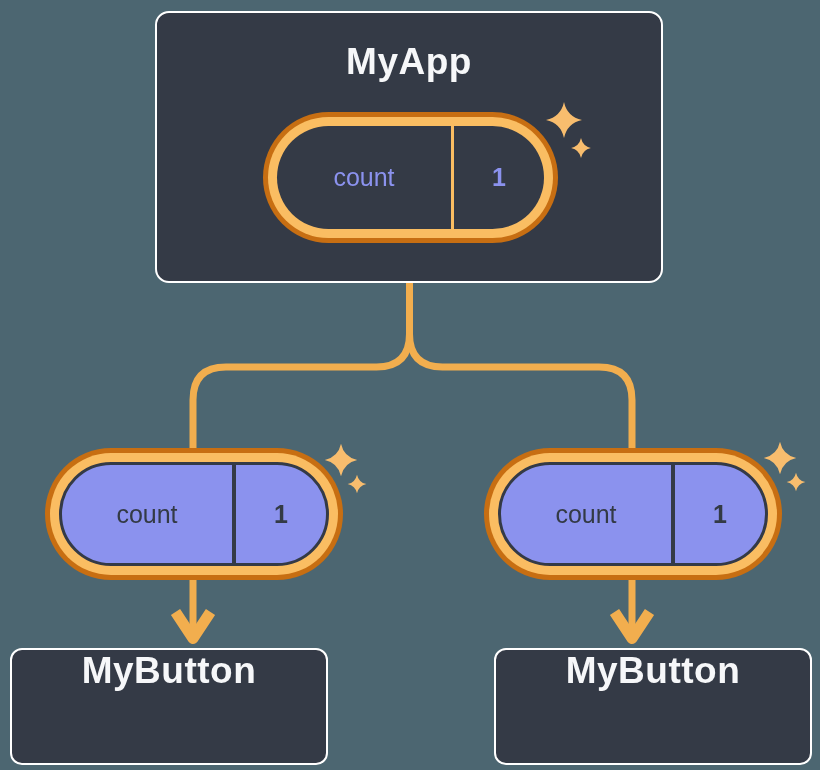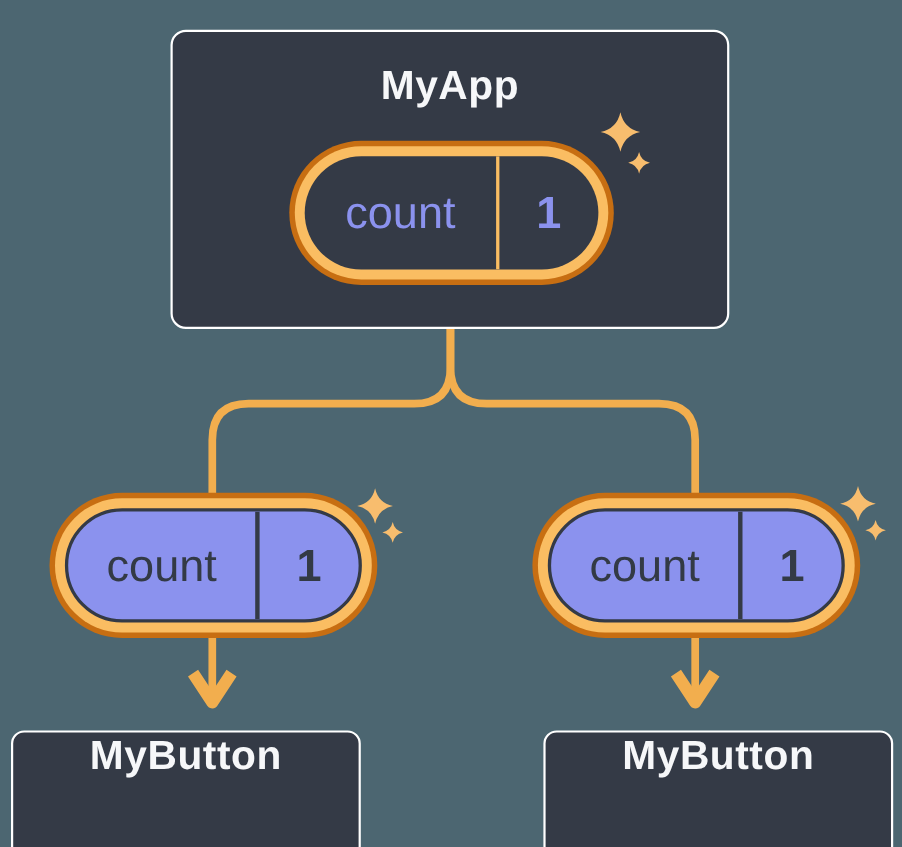--- a/index.html
+++ b/index.html
@@ -23,21 +23,20 @@
   .connectors { z-index: 1; }
   .sparkles   { z-index: 4; }
 
   .node {
     position: absolute;
     background: var(--node-fill, #343A46);
     border: 2px solid var(--node-border, #FFFFFF);
     border-radius: 14px;
     box-sizing: border-box;
     z-index: 2;
-    margin-top: 16px;
   }
   .node-root { left: 155px; top: 11px; width: 508px; height: 272px; }
   .node-child { width: 318px; height: 117px; border-radius: 12px;
                 display: flex; align-items: flex-start; justify-content: center; }
   .node-child-left  { left: 10px;  top: 648px; }
   .node-child-right { left: 494px; top: 648px; }
   .node-title {
     color: var(--node-text, #F6F7F9);
     font-size: 37px;
     font-weight: 600;
@@ -66,21 +65,21 @@
     padding: 9px;
     box-sizing: border-box;
   }
   .pill-body {
     width: 100%; height: 100%;
     border-radius: 999px;
     display: flex;
     align-items: stretch;
     overflow: hidden;
     box-sizing: border-box;
-    font-size: 41px;
+    font-size: 25px;
   }
   .pill-dark .pill-body {
     background: var(--node-fill, #343A46);
     color: var(--pill-text-lavender, #8B92EE);
   }
   .pill-dark .pill-divider { background: var(--pill-ring, #FABD62); width: 3px; }
   .pill-highlight .pill-body {
     background: var(--pill-highlight, #8B92EE);
     border: 3px solid var(--node-fill, #343A46);
     color: var(--pill-text-dark, #333A45);

